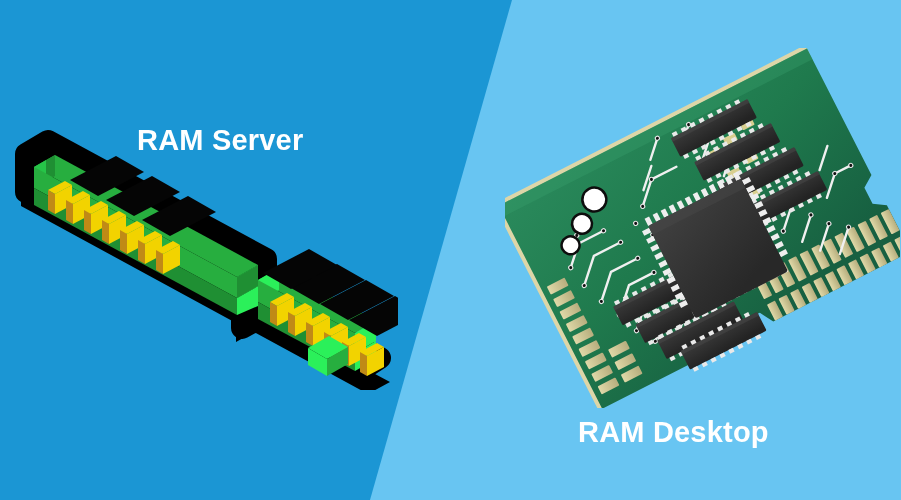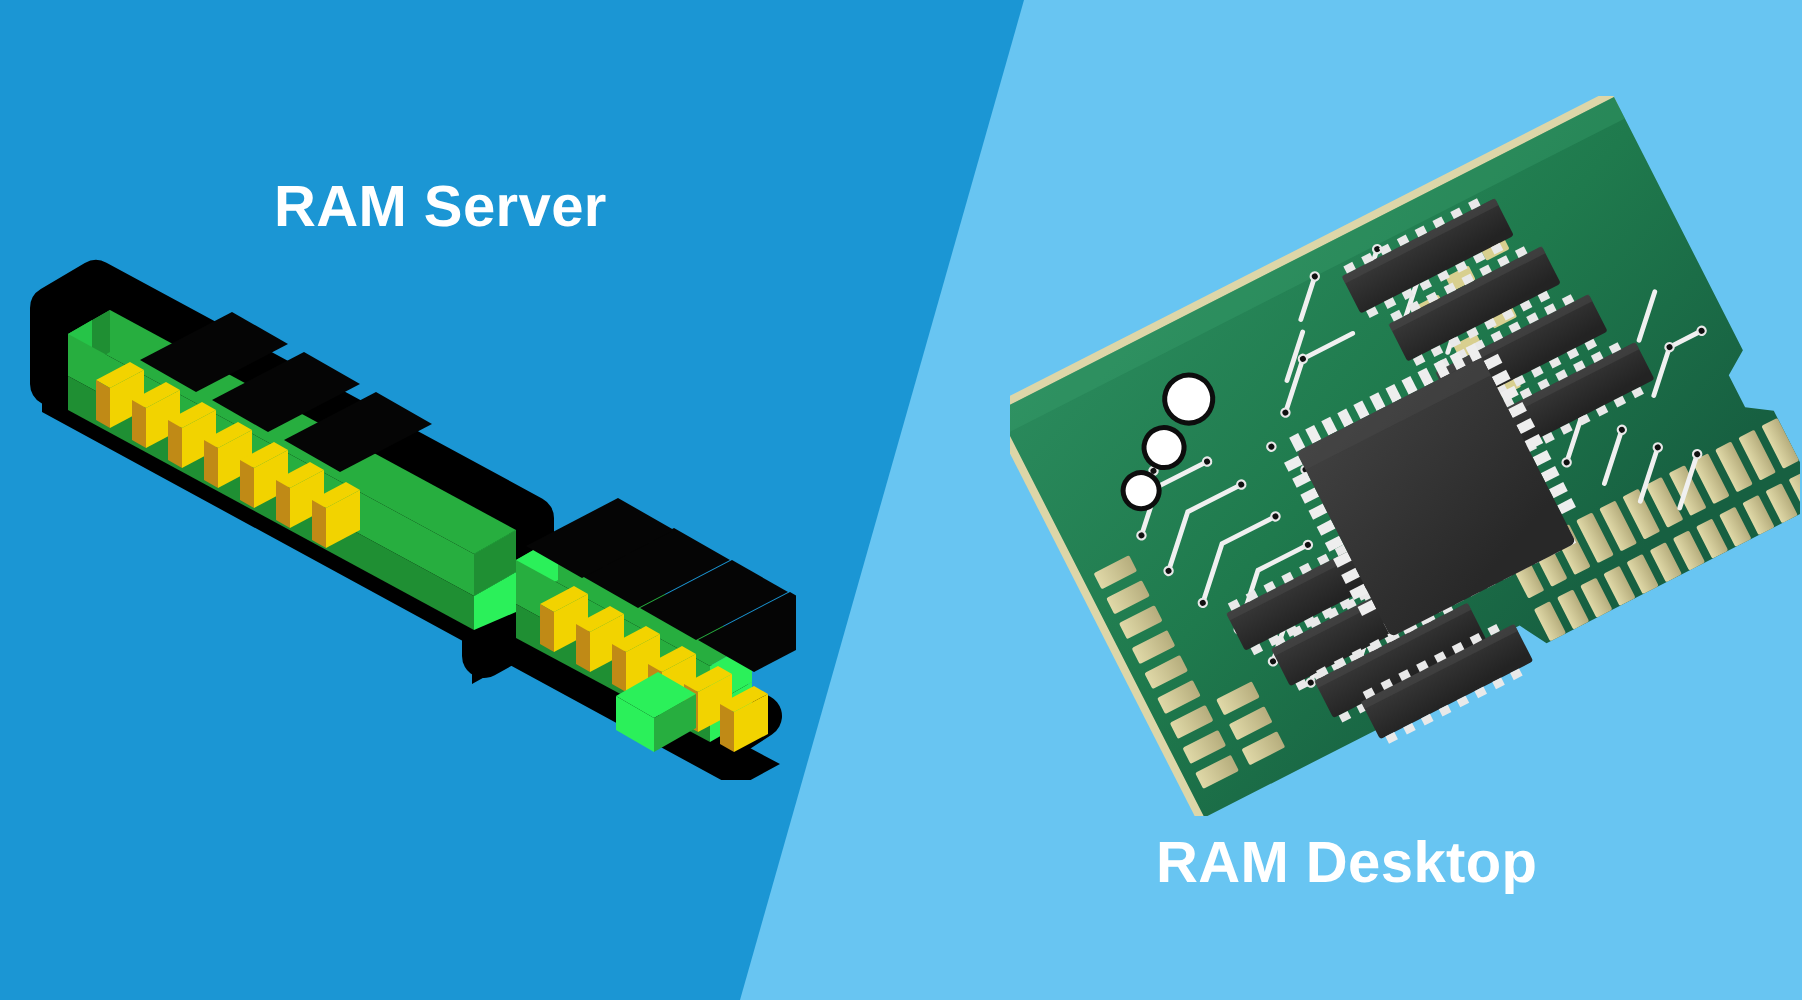--- a/index.html
+++ b/index.html
@@ -561,17 +561,17 @@
               <rect x="232" y="177" width="8" height="5"></rect>
           </g>
           <rect x="128" y="94" width="104" height="104" rx="3" fill="url(#bigChipGrad)"></rect>
           <rect x="128" y="94" width="104" height="10" fill="#4b4b4b" opacity="0.4"></rect>
         </g>
 
       </g>
     </svg>
   </div>
 
-  <div class="label" id="label-server" style="color: rgb(255, 255, 255);">RAM Server</div>
+  <div class="label" id="label-server" style="color: rgb(255, 255, 255); margin-top: 36px;">RAM Server</div>
 
   <div class="label" id="label-desktop" style="color: rgb(255, 255, 255);">RAM Desktop</div>
 
 </div>
 
 </body></html>

